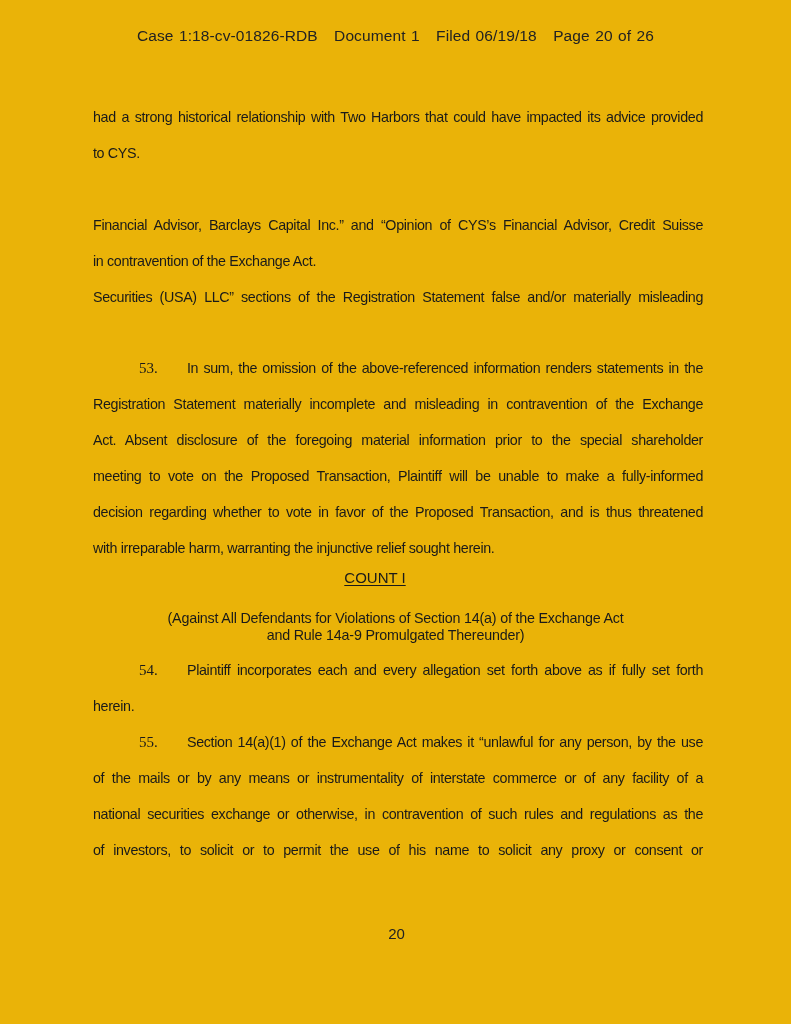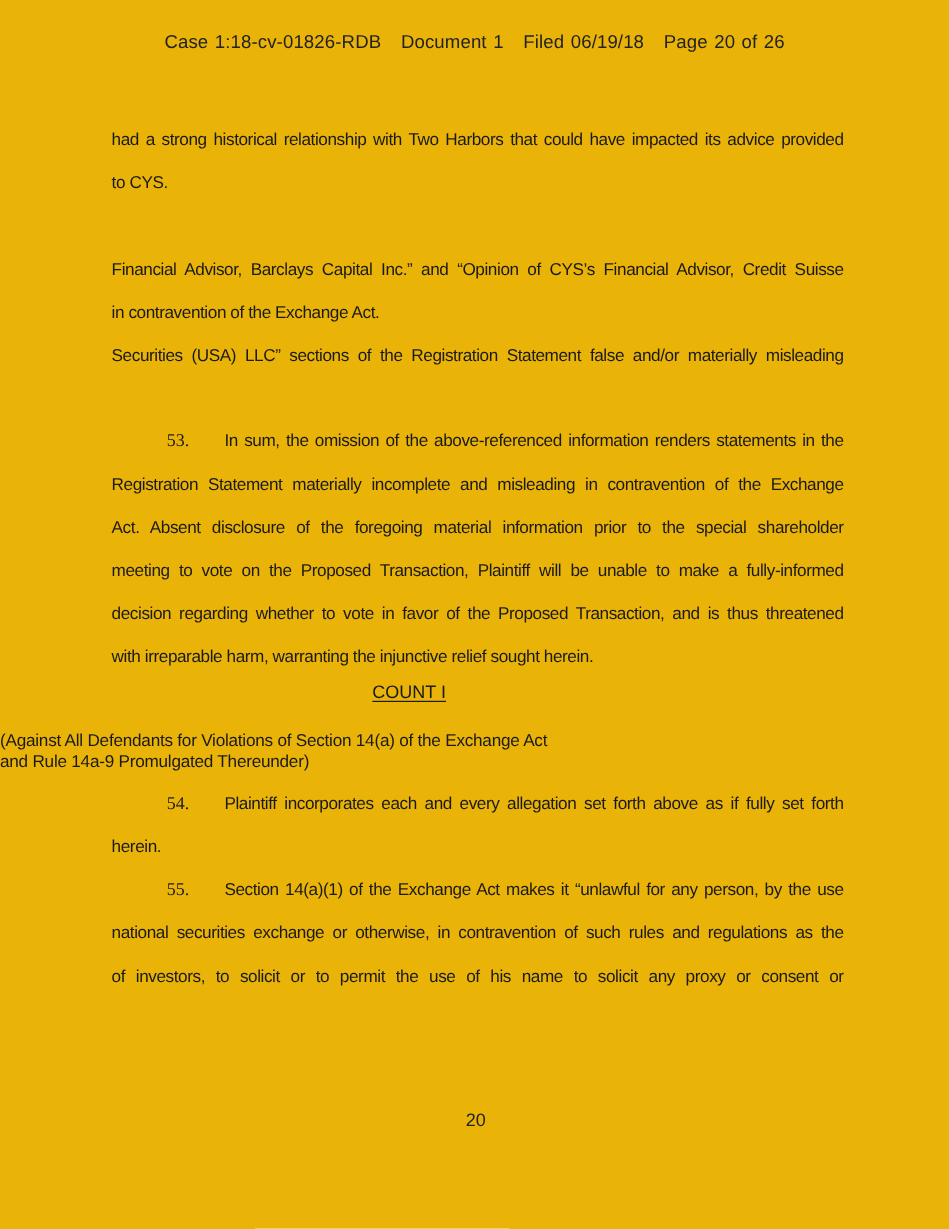--- a/index.html
+++ b/index.html
@@ -67,26 +67,28 @@
     .count-heading {
       position: absolute;
       top: 569px;
       left: 0;
       width: 682px;
       text-align: center;
       font-size: 15px;
       text-decoration: underline;
       text-underline-offset: 2px;
       color: #1a1a1a;
+      padding-left: 34px;
     }
     .count-sub {
       position: absolute;
       top: 610px;
       left: 0;
       width: 791px;
+      text-align: center;
       font-size: 14.3px;
       line-height: 17px;
       letter-spacing: -0.2px;
       color: #1a1a1a;
     }
     .count-sub span {
       display: block;
     }
     .page-number {
       position: absolute;
@@ -136,19 +138,20 @@
     <span>and Rule 14a-9 Promulgated Thereunder)</span>
   </div>
 
   <div class="body-text" style="top: 652px;">
     <span class="line"><span class="para-num">54.</span><span style="display: inline-block; width: calc(100% - 94px); text-align: justify; text-align-last: justify;">Plaintiff incorporates each and every allegation set forth above as if fully set forth</span></span>
     <span class="line last">herein.</span>
   </div>
 
   <div class="body-text" style="top: 724px;">
     <span class="line"><span class="para-num">55.</span><span style="display: inline-block; width: calc(100% - 94px); text-align: justify; text-align-last: justify;">Section 14(a)(1) of the Exchange Act makes it “unlawful for any person, by the use</span></span>
+    <span class="line">of the mails or by any means or instrumentality of interstate commerce or of any facility of a</span>
     <span class="line">national securities exchange or otherwise, in contravention of such rules and regulations as the</span>
     <span class="line">of investors, to solicit or to permit the use of his name to solicit any proxy or consent or</span>
   </div>
 
   <div class="page-number">20</div>
 
 </div>
 
 </body></html>

